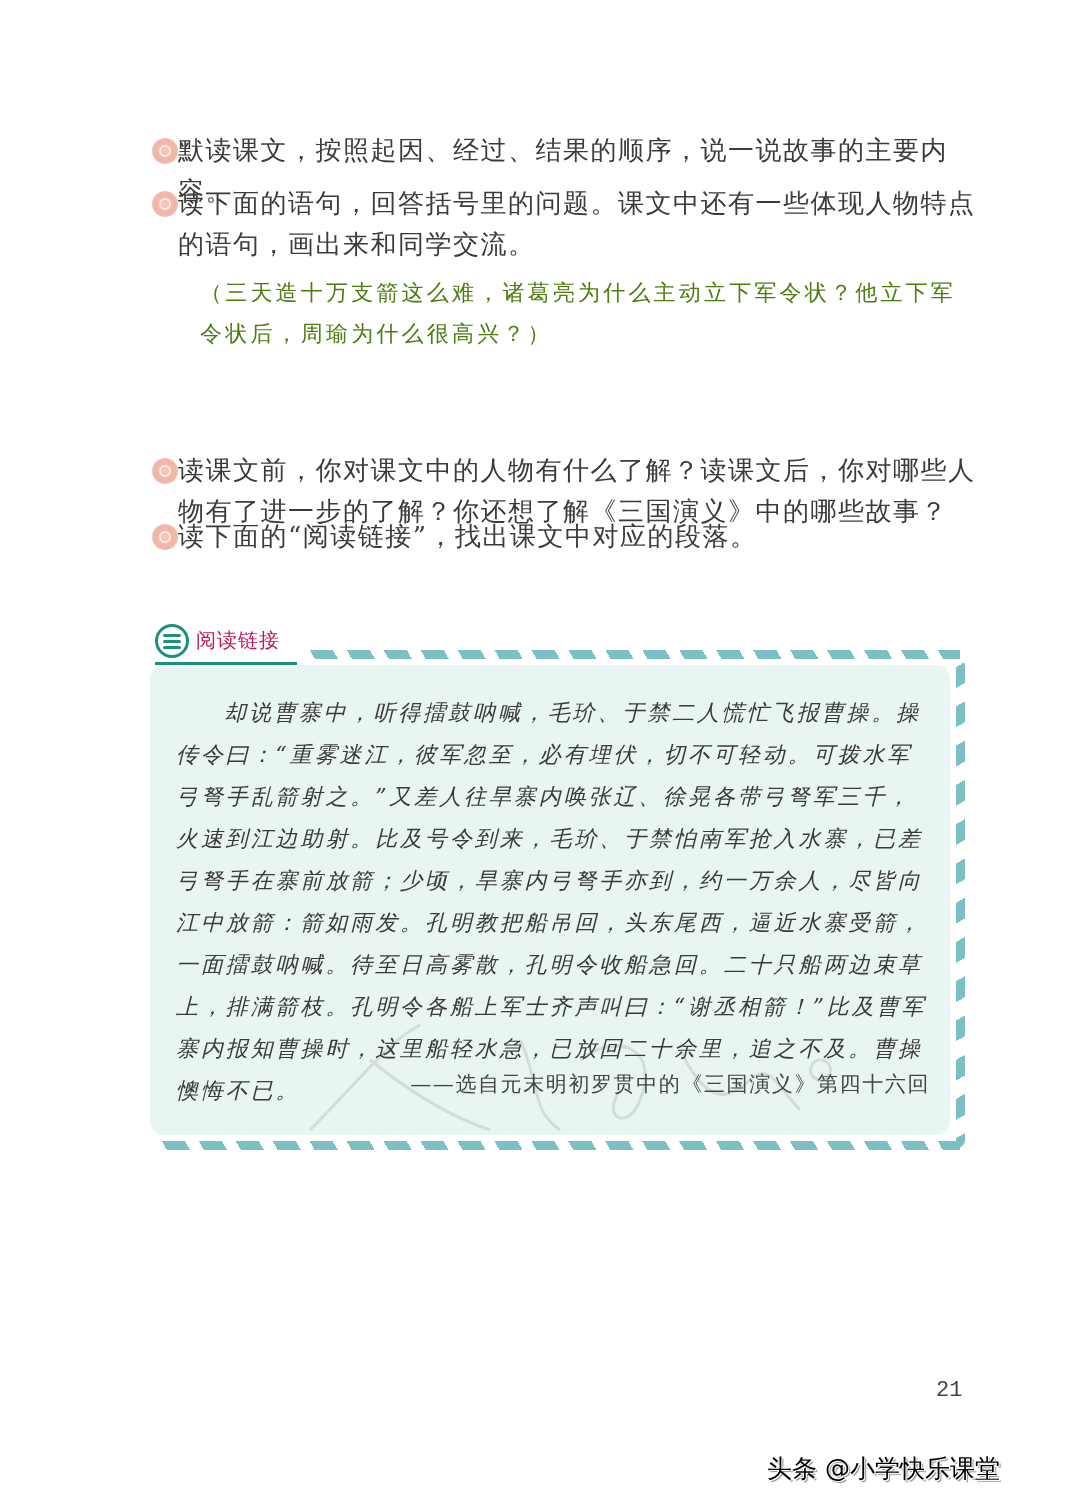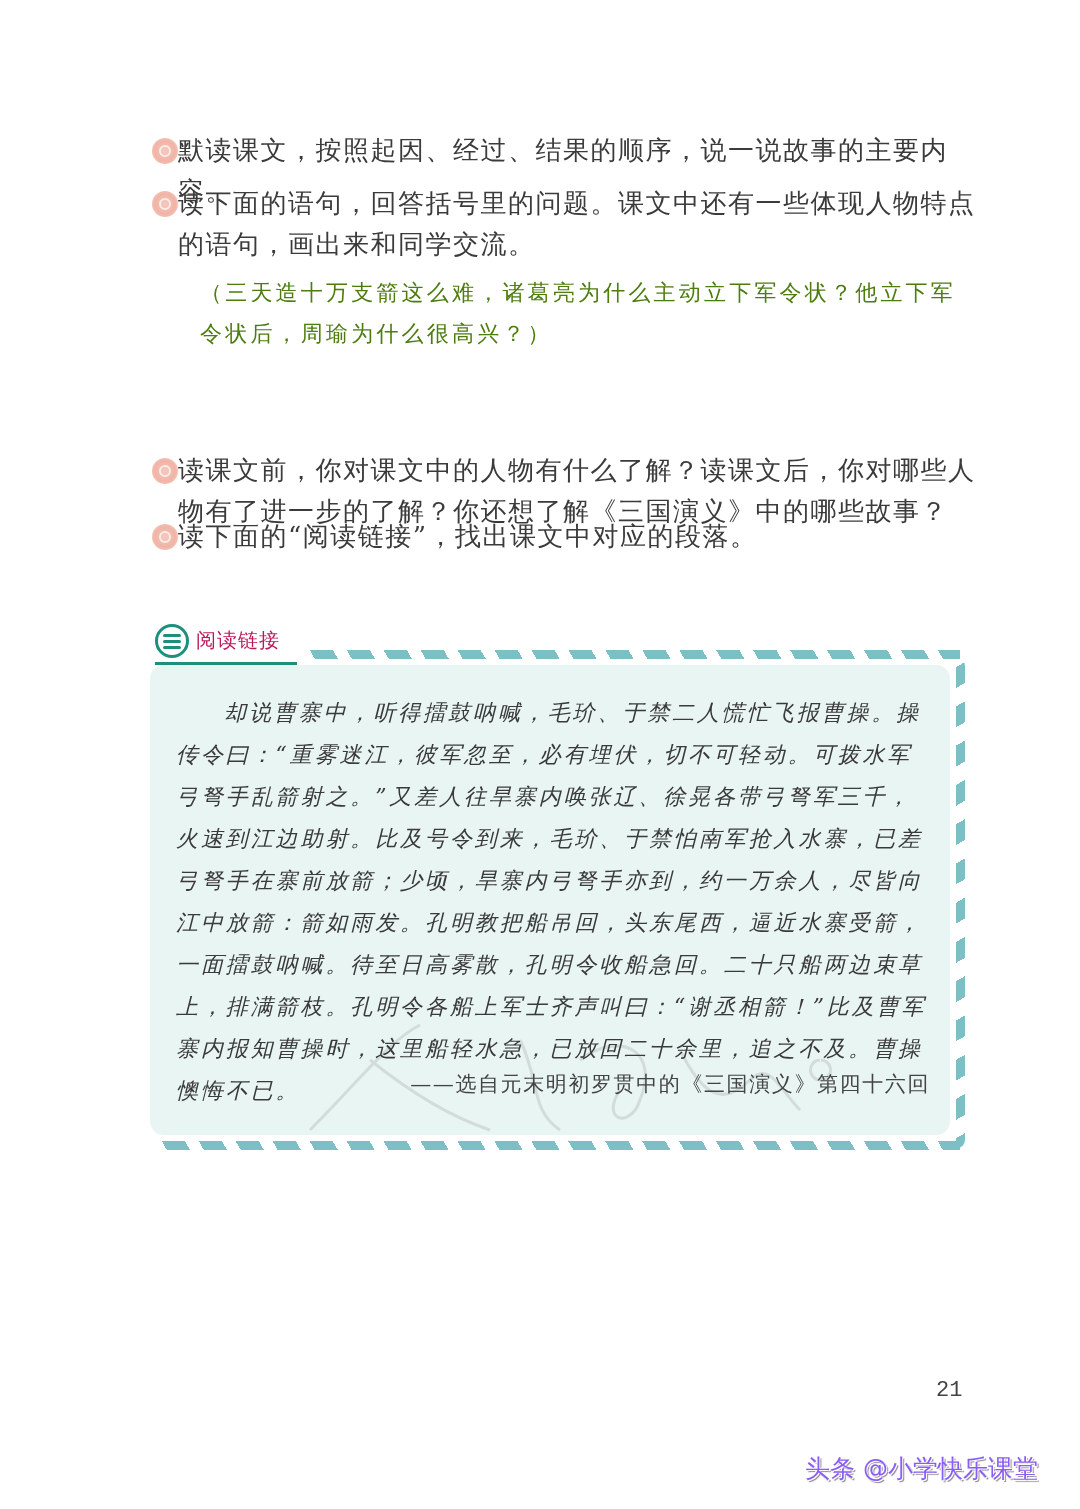--- a/index.html
+++ b/index.html
@@ -73,22 +73,22 @@
     }
     .watermark-sig {
       position: absolute; left: 300px; top: 1020px; width: 560px; height: 120px; opacity: 0.15;
     }
 
     .page-number {
       position: absolute; left: 936px; top: 1378px; font-family: Liberation Mono, monospace;
       font-size: 22px; color: #444;
     }
     .footer-watermark {
-      position: absolute; left: 805px; top: 1452px; font-family: "DejaVu Sans", sans-serif;
-      font-size: 25px; color: #8b5cf6; white-space: nowrap;
+      position: absolute; left: 767px; top: 1452px; font-family: "DejaVu Sans", sans-serif;
+      font-size: 25px; color: #000000; white-space: nowrap;
       text-shadow: 1px 1px 0 #fff, -1px -1px 0 #fff, 2px 2px 1px #888;
     }
   </style>
 </head>
 <body>
 
 <div class="q-item" style="top:130px;">
   <span class="q-icon"></span>
   <div class="q-text">默读课文，按照起因、经过、结果的顺序，说一说故事的主要内容。</div>
 </div>

